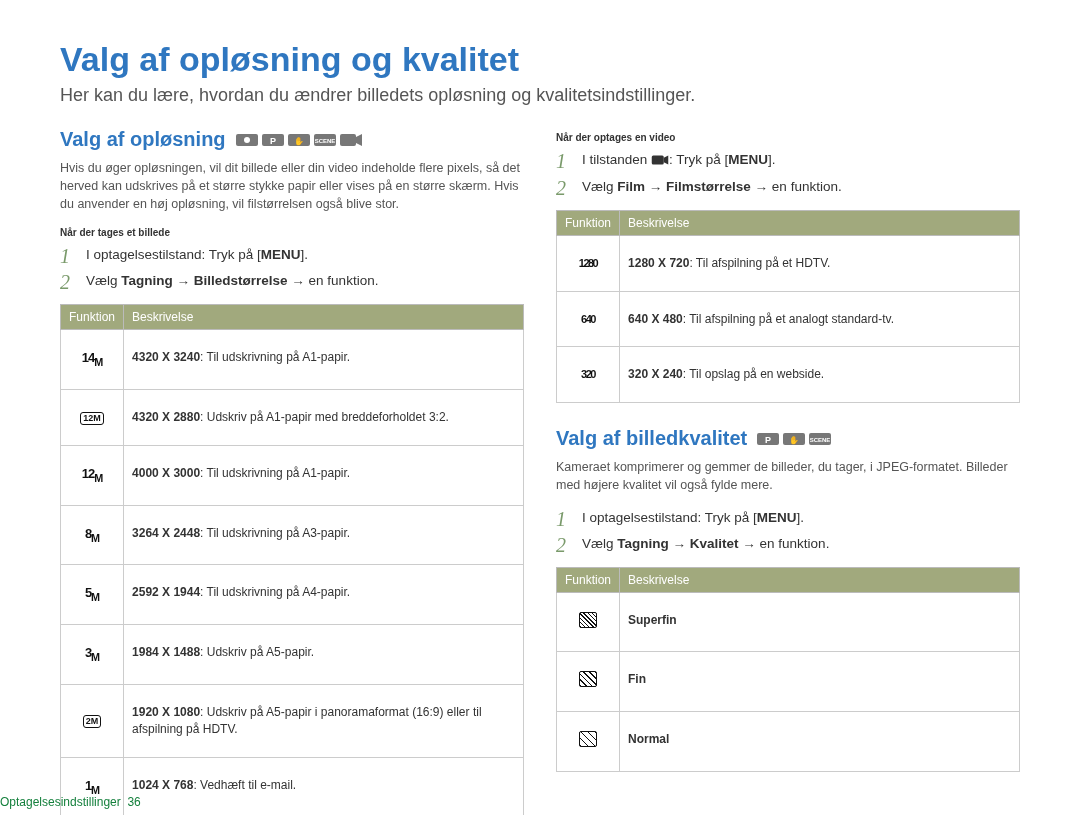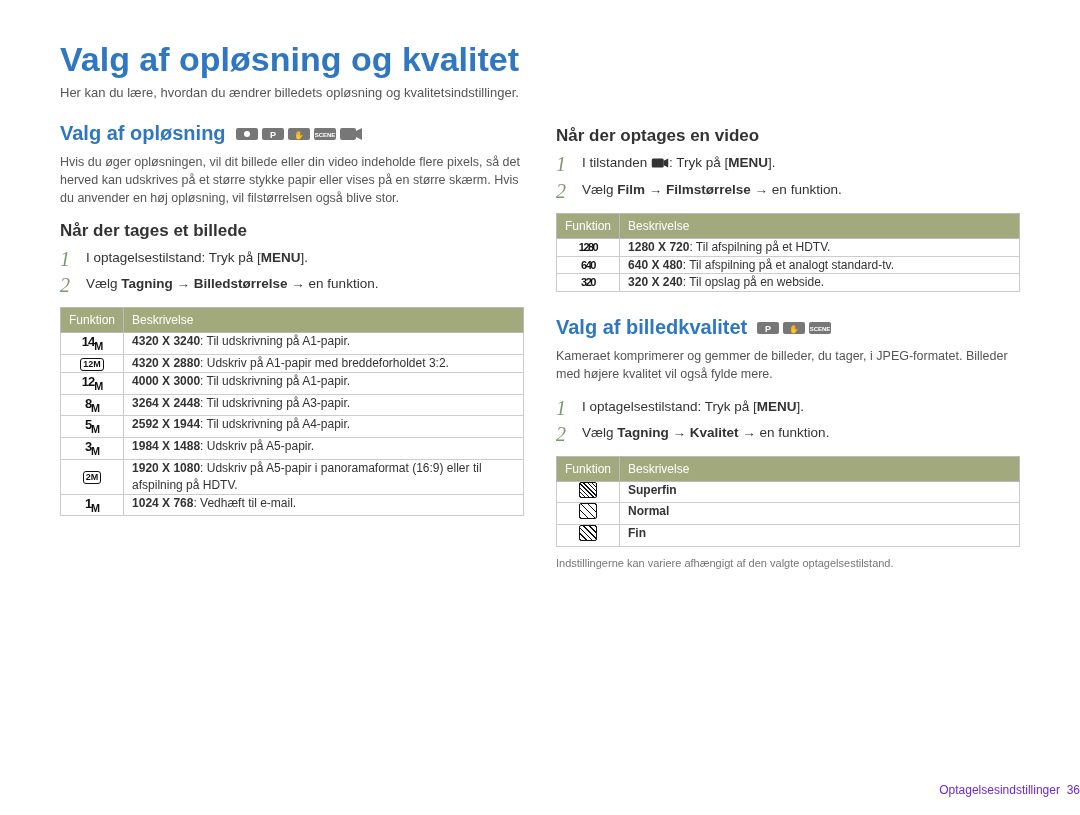--- a/index.html
+++ b/index.html
@@ -13,21 +13,21 @@
     padding: 40px 60px 20px 60px;
     position: relative;
   }
   .page-title {
     font-size: 34px;
     color: #2f77c0;
     font-weight: bold;
     margin: 0 0 6px 0;
   }
   .intro {
-    font-size: 13px;
+    font-size: 18px;
     color: #555;
     margin: 0 0 22px 0;
   }
   .columns {
     display: flex;
     gap: 32px;
   }
   .col {
     flex: 1;
     min-width: 0;
@@ -50,21 +50,21 @@
     display: inline-block;
   }
   .mode-icon svg { display: block; }
   .para {
     font-size: 12.5px;
     color: #555;
     line-height: 1.45;
     margin: 0 0 14px 0;
   }
   .sub-bold {
-    font-size: 17px;
+    font-size: 10px;
     font-weight: bold;
     color: #333;
     margin: 4px 0 8px 0;
   }
   .steps {
     list-style: none;
     padding: 0;
     margin: 0 0 12px 0;
   }
   .steps li {
@@ -102,44 +102,44 @@
   table.opt-table th {
     background: #a1a97d;
     color: #fff;
     font-weight: normal;
     text-align: left;
     padding: 5px 8px;
     border: 1px solid #bbb;
   }
   table.opt-table td {
     border: 1px solid #ccc;
-    padding: 0 8px;
+    padding: 19px 8px;
     vertical-align: top;
     line-height: 1.4;
   }
   table.opt-table td.func {
     width: 46px;
     text-align: center;
     vertical-align: middle;
   }
   .res-bold { font-weight: bold; }
   .quality-bold { font-weight: bold; text-align: center; }
   .footnote {
     font-size: 11px;
     color: #777;
     margin-top: 6px;
   }
   .page-footer {
     position: absolute;
-    bottom: 18px;
+    bottom: 6px;
     left: 0;
     width: 100%;
-    text-align: right;
+    text-align: left;
     font-size: 12px;
-    color: #6d28d9;
+    color: #15803d;
   }
   .func-glyph {
     font-family: "Arial Black", Arial, sans-serif;
     font-weight: 900;
     font-size: 13px;
     letter-spacing: -1px;
     color: #111;
   }
   .boxed-glyph {
     display: inline-block;
@@ -355,30 +355,29 @@
           <th>Funktion</th>
           <th>Beskrivelse</th>
         </tr>
       </thead>
       <tbody>
         <tr>
             <td class="func"><span class="qual-glyph"></span></td>
             <td><span class="quality-bold">Superfin</span></td>
           </tr>
         <tr>
+            <td class="func"><span class="qual-glyph" style="background-image:repeating-linear-gradient(45deg,#111 0 1px,transparent 1px 4px)"></span></td>
+            <td><span class="quality-bold">Fin</span></td>
+          </tr>
+        <tr>
             <td class="func"><span class="qual-glyph" style="background-image:repeating-linear-gradient(45deg,#111 0 1px,transparent 1px 5px)"></span></td>
             <td><span class="quality-bold">Normal</span></td>
           </tr>
-        <tr>
-            <td class="func"><span class="qual-glyph" style="background-image:repeating-linear-gradient(45deg,#111 0 1px,transparent 1px 4px)"></span></td>
-            <td><span class="quality-bold">Fin</span></td>
-          </tr>
       </tbody>
     </table>
 
-    <p class="footnote">Indstillingerne kan variere afhængigt af den valgte optagelsestilstand.</p>
   </div>
 </div>
 
 <div class="page-footer">
   <span>Optagelsesindstillinger</span>
   &nbsp;<span>36</span>
 </div>
 
 </body></html>

